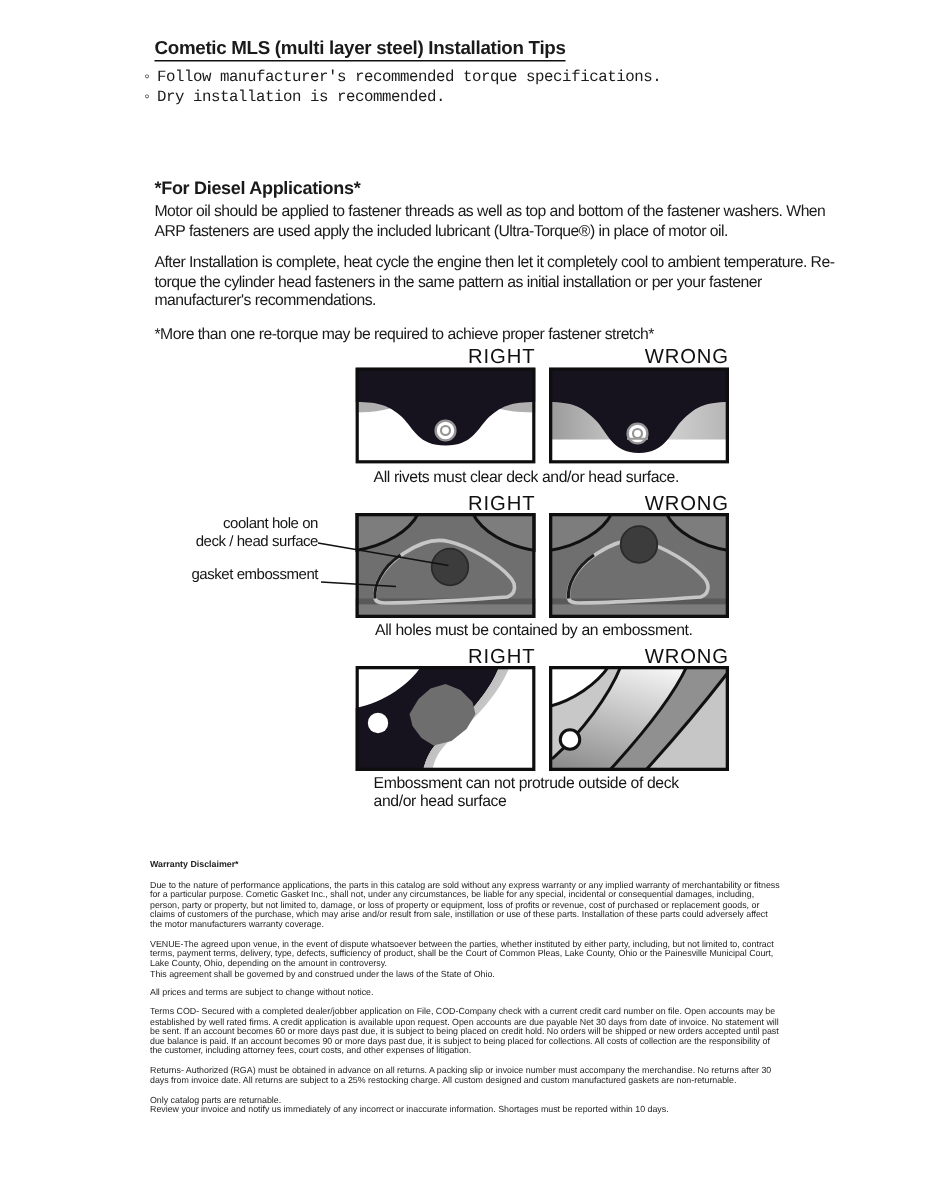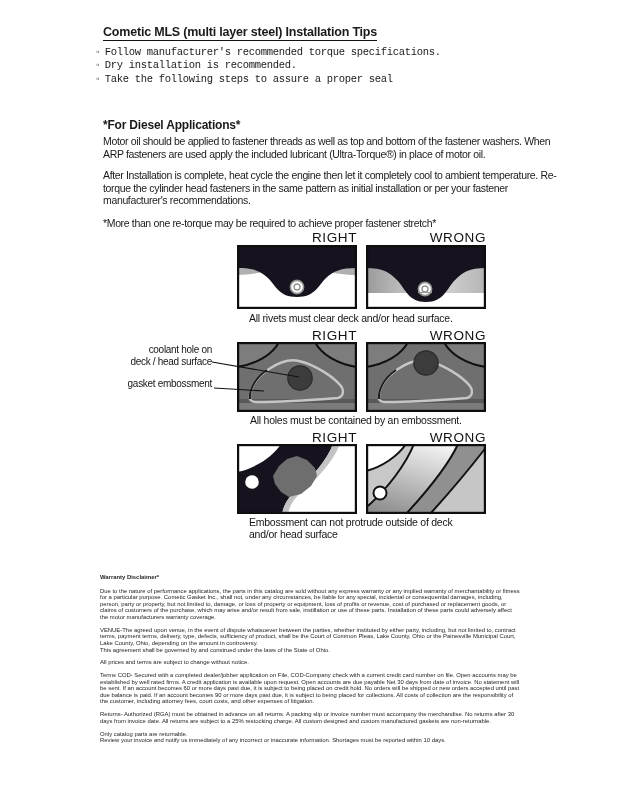--- a/index.html
+++ b/index.html
@@ -35,21 +35,20 @@
 </head>
 <body>
 
 <div class="page">
 
   <div class="abs doc-title">Cometic MLS (multi layer steel) Installation Tips</div>
 
   <div class="abs tips">
     <div class="tip-item">Follow manufacturer's recommended torque specifications.</div>
     <div class="tip-item">Dry installation is recommended.</div>
-    <div class="tip-item">Take the following steps to assure a proper seal</div>
   </div>
 
   <div class="abs section-head">*For Diesel Applications*</div>
   <div class="abs para p1">Motor oil should be applied to fastener threads as well as top and bottom of the fastener washers. When ARP fasteners are used apply the included lubricant (Ultra-Torque®) in place of motor oil.</div>
   <div class="abs para p2">After Installation is complete, heat cycle the engine then let it completely cool to ambient temperature. Re-torque the cylinder head fasteners in the same pattern as initial installation or per your fastener manufacturer's recommendations.</div>
   <div class="abs para p3">*More than one re-torque may be required to achieve proper fastener stretch*</div>
 
   <div class="abs dg-label" style="top:230px;left:237px;">RIGHT</div>
   <div class="abs dg-label" style="top:230px;left:366px;">WRONG</div>
 

